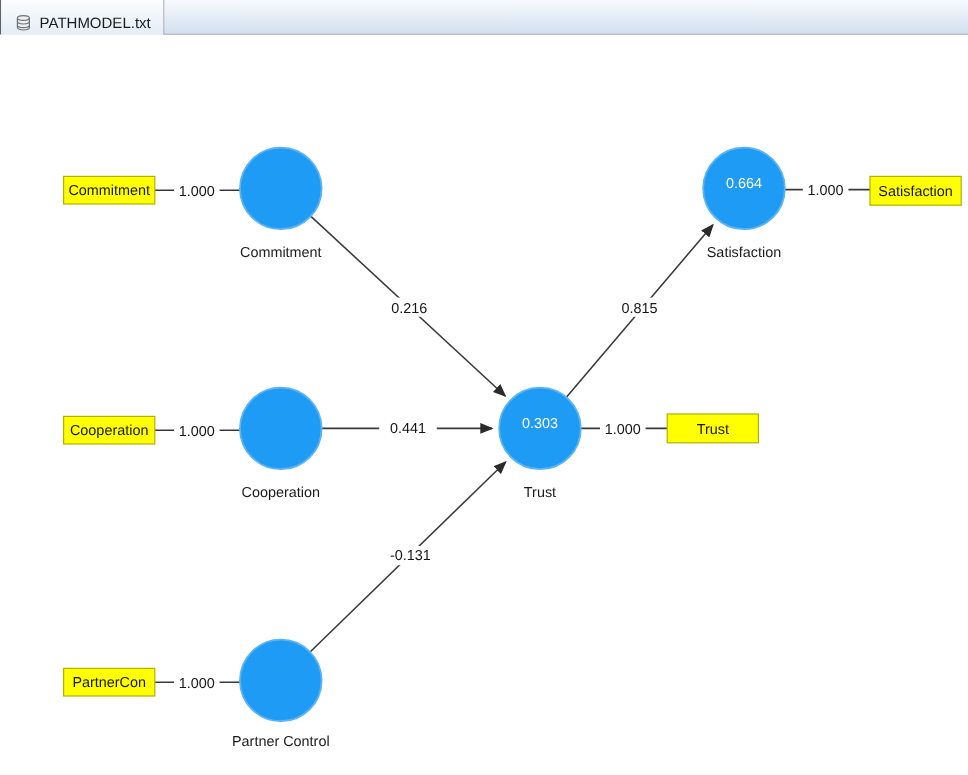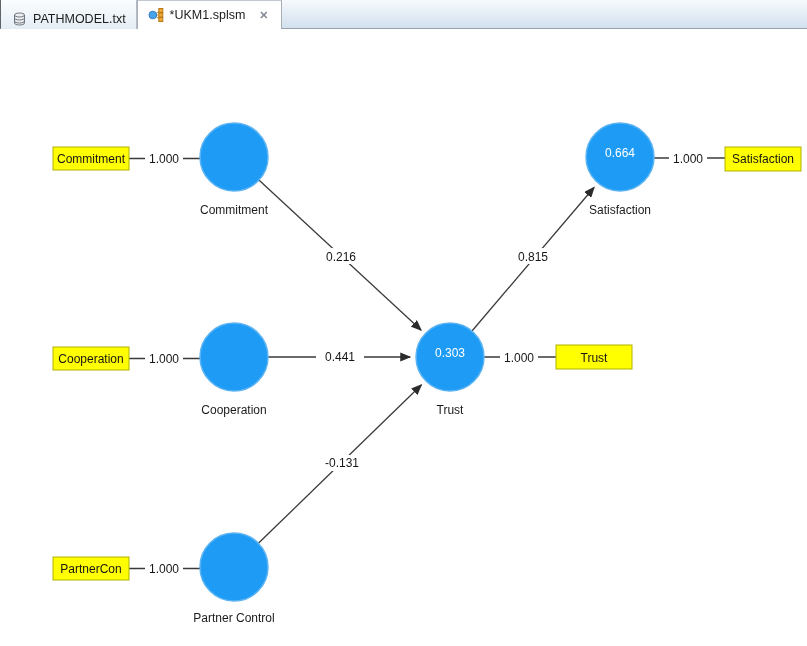--- a/index.html
+++ b/index.html
@@ -57,35 +57,20 @@
       <svg width="13" height="14" viewBox="0 0 13 14">
         <path d="M1.5 3 C1.5 1.9 3.7 1 6.5 1 C9.3 1 11.5 1.9 11.5 3 V11 C11.5 12.1 9.3 13 6.5 13 C3.7 13 1.5 12.1 1.5 11 Z" fill="#eceef1" stroke="#6e747e"></path>
         <path d="M1.5 3 C1.5 4.1 3.7 5 6.5 5 C9.3 5 11.5 4.1 11.5 3" fill="none" stroke="#6e747e"></path>
         <path d="M1.5 6 C1.5 7.1 3.7 8 6.5 8 C9.3 8 11.5 7.1 11.5 6" fill="none" stroke="#6e747e"></path>
         <path d="M1.5 9 C1.5 10.1 3.7 11 6.5 11 C9.3 11 11.5 10.1 11.5 9" fill="none" stroke="#6e747e"></path>
       </svg>
     </span>
     <span class="tab-label">PATHMODEL.txt</span>
   </div>
 
-  <div class="tab active">
-    <span class="tab-icon">
-      <svg width="16" height="14" viewBox="0 0 16 14">
-        <line x1="6" y1="7" x2="12" y2="2.5" stroke="#c9922c" stroke-width="1"></line>
-        <line x1="6" y1="7" x2="12" y2="7" stroke="#c9922c" stroke-width="1"></line>
-        <line x1="6" y1="7" x2="12" y2="11.5" stroke="#c9922c" stroke-width="1"></line>
-        <circle cx="4.8" cy="7" r="3.8" fill="#4aa3e8" stroke="#2f7fc4"></circle>
-        <rect x="10.8" y="0.5" width="4" height="4" fill="#f0a832" stroke="#b5791c"></rect>
-        <rect x="10.8" y="5" width="4" height="4" fill="#f0a832" stroke="#b5791c"></rect>
-        <rect x="10.8" y="9.5" width="4" height="4" fill="#f0a832" stroke="#b5791c"></rect>
-      </svg>
-    </span>
-    <span class="tab-label">*UKM1.splsm</span>
-    <span class="close">✕</span>
-  </div>
 
 </div>
 
 <div class="canvas">
 <svg width="807" height="617" viewBox="0 0 807 617">
   <defs>
     <marker id="arrow" markerWidth="9" markerHeight="7" refX="7.5" refY="3.5" orient="auto">
       <path d="M0,0 L8.5,3.5 L0,7 Z" fill="#2b2b2b"></path>
     </marker>
   </defs>

